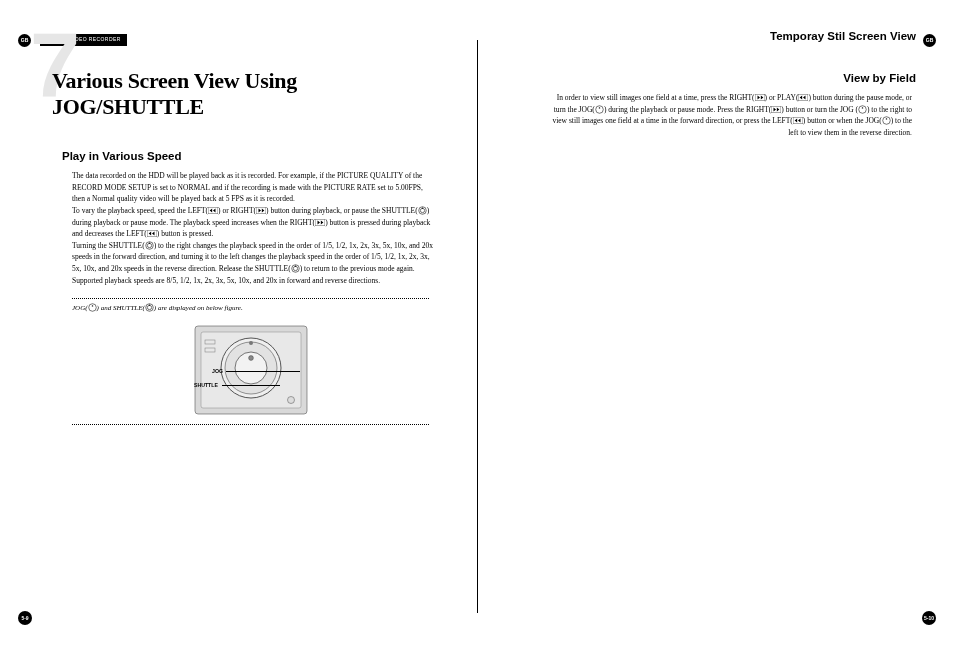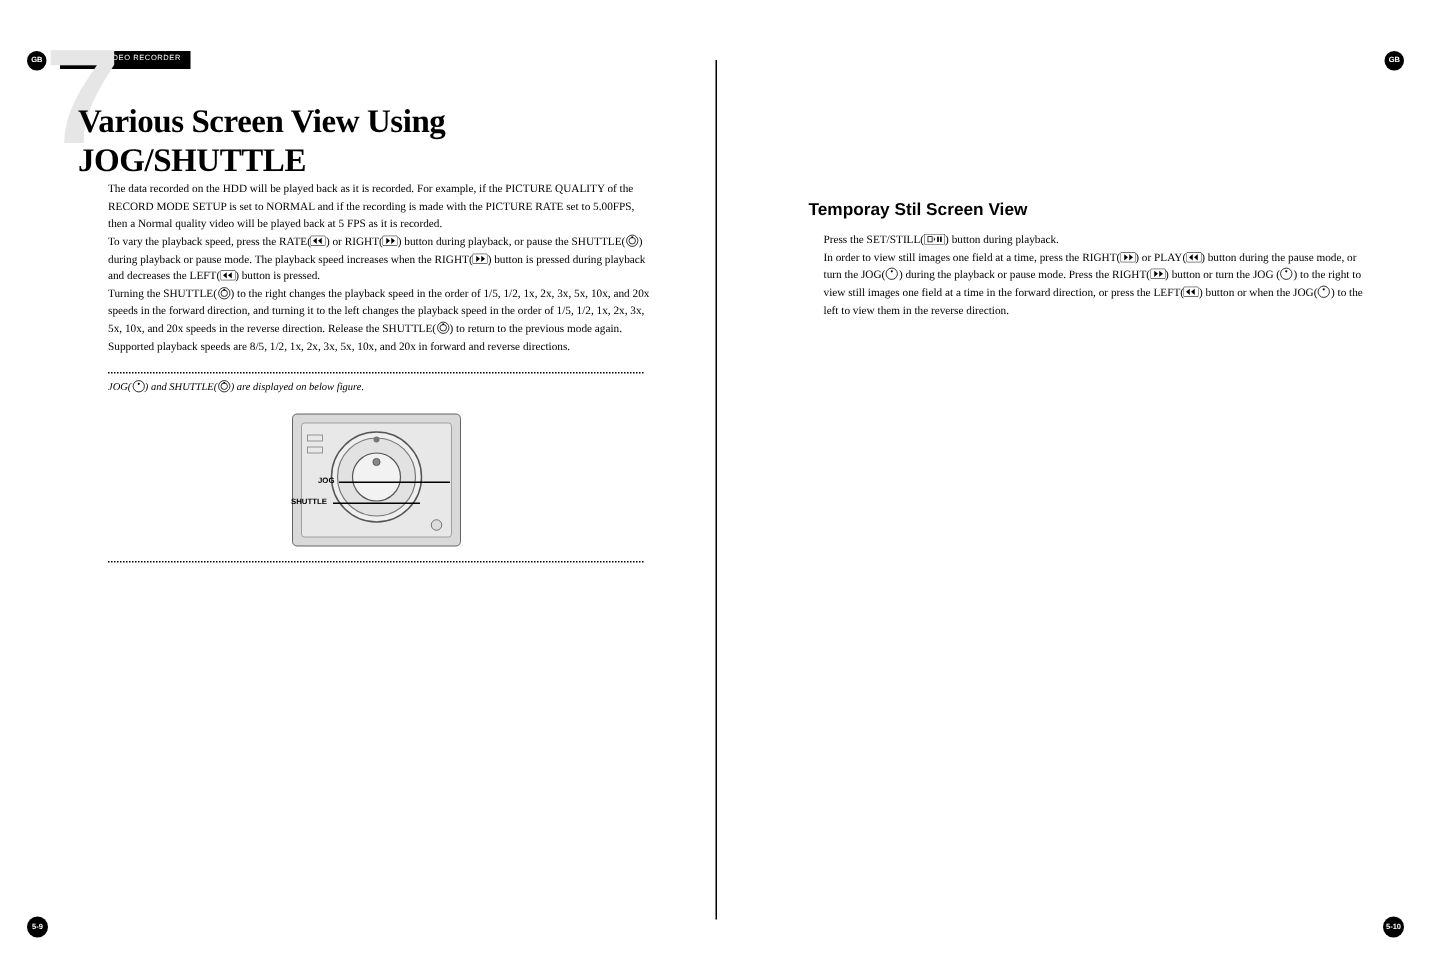--- a/index.html
+++ b/index.html
@@ -165,21 +165,21 @@
     vertical-align: -1px;
     width: 10px; height: 7px;
   }
   .icon-circ {
     display: inline-block;
     vertical-align: -2px;
     width: 9px; height: 9px;
   }
 
   .col-right-content {
-    margin-top: 104px;
+    text-align: right;
   }
 </style>
 </head>
 <body>
 
 <svg width="0" height="0" style="position:absolute">
   <defs>
     <g id="icon-rew">
         <rect x="0" y="0" width="12" height="8" rx="1" fill="none" stroke="#000" stroke-width="0.6"></rect>
         <path d="M5 1.5 L2 4 L5 6.5 Z M9 1.5 L6 4 L9 6.5 Z" fill="#000"></path>
@@ -220,25 +220,26 @@
 <div class="divider"></div>
 
 <div class="page">
 
   <div class="column">
     <div class="chapter-title">
       <div class="chapter-bg">7</div>
       <div class="chapter-fg">Various Screen View Using JOG/SHUTTLE</div>
     </div>
 
+    <div class="section-h">Play in Various Speed</div>
 
     <div class="body-text">The data recorded on the HDD will be played back as it is recorded. For example, if the PICTURE QUALITY of the RECORD MODE SETUP is set to NORMAL and if the recording is made with the PICTURE RATE set to 5.00FPS, then a Normal quality video will be played back at 5 FPS as it is recorded.</div>
 
     <div class="body-text">
-      <span>To vary the playback speed, press the RATE(</span><svg class="icon-inline" viewBox="0 0 12 8">
+      <span>To vary the playback speed, speed the LEFT(</span><svg class="icon-inline" viewBox="0 0 12 8">
           <use href="#icon-rew"></use>
         </svg><span>) or RIGHT(</span><svg class="icon-inline" viewBox="0 0 12 8">
           <use href="#icon-fwd"></use>
         </svg><span>) button during playback, or pause the SHUTTLE(</span><svg class="icon-circ" viewBox="0 0 10 10">
           <use href="#icon-shuttle"></use>
         </svg><span>) during playback or pause mode. The playback speed increases when the RIGHT(</span><svg class="icon-inline" viewBox="0 0 12 8">
           <use href="#icon-fwd"></use>
         </svg><span>) button is pressed during playback and decreases the LEFT(</span><svg class="icon-inline" viewBox="0 0 12 8">
           <use href="#icon-rew"></use>
         </svg><span>) button is pressed.</span>
@@ -287,26 +288,22 @@
         <div class="shuttle-line"></div>
       </div>
 
       <hr class="dotted-rule">
     </div>
   </div>
 
   <div class="column">
     <div class="col-right-content">
       <div class="section-h" style="margin-top:0">Temporay Stil Screen View</div>
-      <div class="body-text">
-        <span>Press the SET/STILL(</span><svg class="icon-inline" style="width:14px" viewBox="0 0 16 8">
-            <use href="#icon-still"></use>
-          </svg><span>) button during playback.</span>
-      </div>
-
+
+      <div class="section-h">View by Field</div>
       <div class="body-text">
         <span>In order to view still images one field at a time, press the RIGHT(</span><svg class="icon-inline" viewBox="0 0 12 8">
             <use href="#icon-fwd"></use>
           </svg><span>) or PLAY(</span><svg class="icon-inline" viewBox="0 0 12 8">
             <use href="#icon-rew"></use>
           </svg><span>) button during the pause mode, or turn the JOG(</span><svg class="icon-circ" viewBox="0 0 10 10">
             <use href="#icon-jog"></use>
           </svg><span>) during the playback or pause mode. Press the RIGHT(</span><svg class="icon-inline" viewBox="0 0 12 8">
             <use href="#icon-fwd"></use>
           </svg><span>) button or turn the JOG (</span><svg class="icon-circ" viewBox="0 0 10 10">

